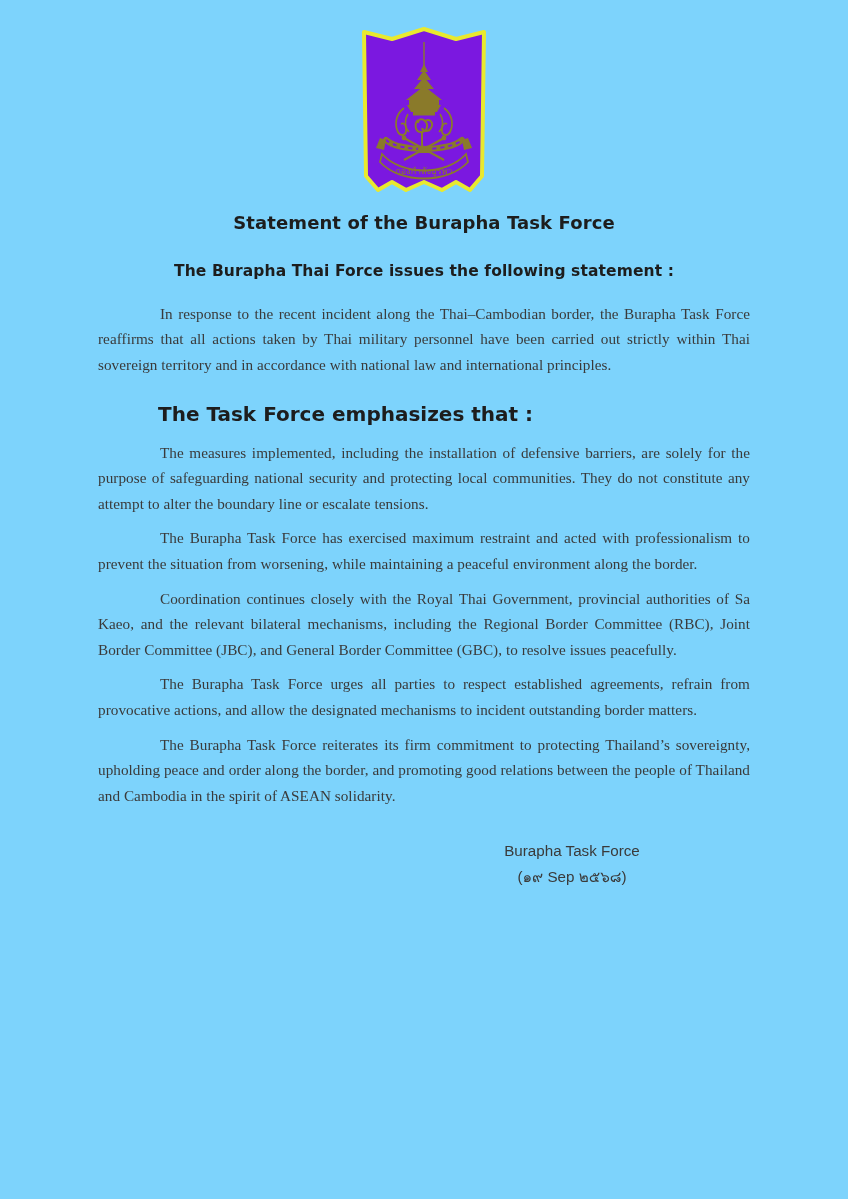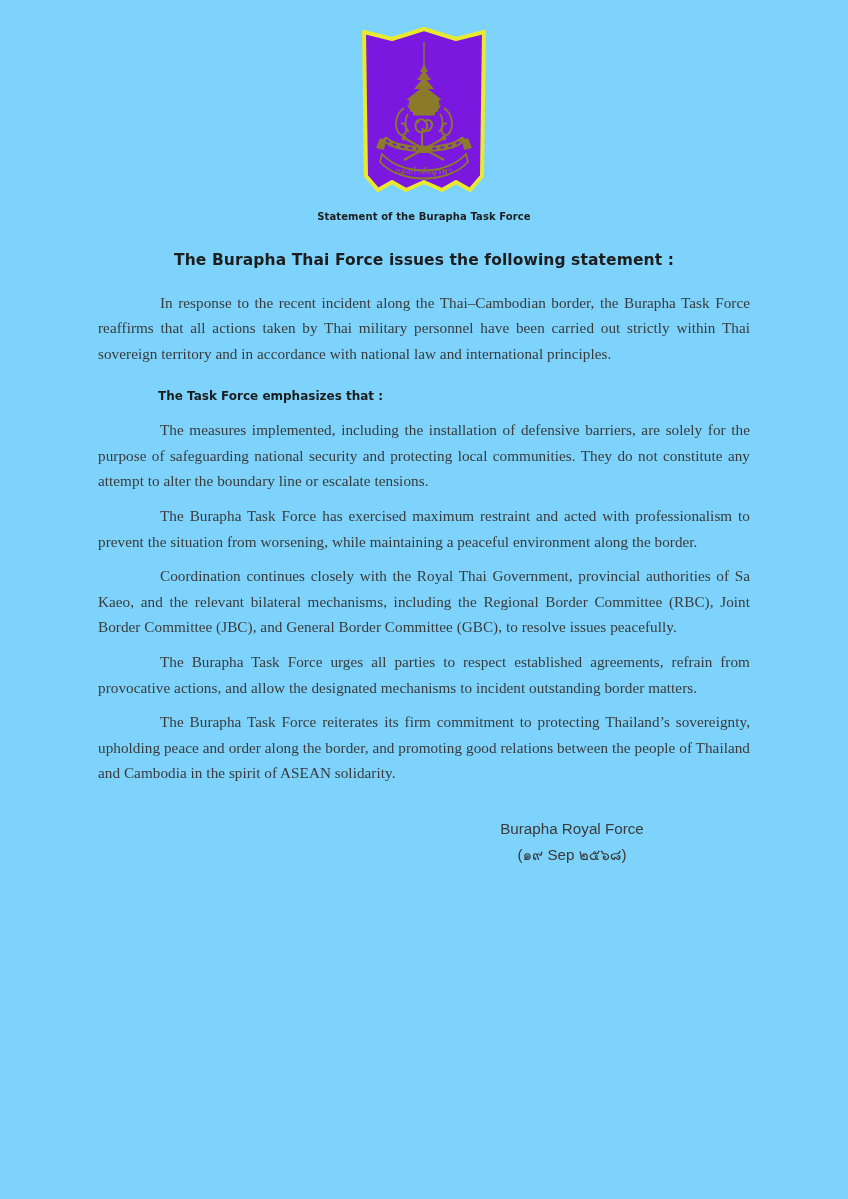--- a/index.html
+++ b/index.html
@@ -37,21 +37,21 @@
     display: block;
   }
 
   
   .title-block {
     text-align: center;
     margin-top: 16px;
   }
   .doc-title {
     font-family: "DejaVu Sans", sans-serif;
-    font-size: 10px;
+    font-size: 18px;
     font-weight: 700;
     color: #1d1d1d;
     letter-spacing: 0.1px;
     line-height: 1.4;
   }
   .doc-subtitle {
     font-family: "DejaVu Sans", sans-serif;
     font-size: 15.5px;
     font-weight: 700;
     color: #1d1d1d;
@@ -75,21 +75,21 @@
     text-align: justify;
     text-justify: inter-word;
     margin: 0 0 9px 0;
     text-indent: 62px;
     letter-spacing: 0.05px;
   }
   p.para:last-child { margin-bottom: 0; }
 
   .section-head {
     font-family: "DejaVu Sans", sans-serif;
-    font-size: 12px;
+    font-size: 20px;
     font-weight: 700;
     color: #1d1d1d;
     margin: 22px 0 12px 0;
     padding-left: 60px;
     line-height: 1.4;
   }
 
   
   .signature {
     margin: 30px auto 0 auto;
@@ -181,18 +181,18 @@
     <p class="para">The measures implemented, including the installation of defensive barriers, are solely for the purpose of safeguarding national security and protecting local communities. They do not constitute any attempt to alter the boundary line or escalate tensions.</p>
     <p class="para">The Burapha Task Force has exercised maximum restraint and acted with professionalism to prevent the situation from worsening, while maintaining a peaceful environment along the border.</p>
     <p class="para">Coordination continues closely with the Royal Thai Government, provincial authorities of Sa Kaeo, and the relevant bilateral mechanisms, including the Regional Border Committee (RBC), Joint Border Committee (JBC), and General Border Committee (GBC), to resolve issues peacefully.</p>
     <p class="para">The Burapha Task Force urges all parties to respect established agreements, refrain from provocative actions, and allow the designated mechanisms to incident outstanding border matters.</p>
     <p class="para">The Burapha Task Force reiterates its firm commitment to protecting Thailand’s sovereignty, upholding peace and order along the border, and promoting good relations between the people of Thailand and Cambodia in the spirit of ASEAN solidarity.</p>
 
   </div>
 
   <div class="signature">
     <div class="sign-inner">
-      <div class="sign-name">Burapha Royal Force</div>
+      <div class="sign-name">Burapha Task Force</div>
       <div class="sign-date">(๑๙ Sep ๒๕๖๘)</div>
     </div>
   </div>
 
 </div>
 
 </body></html>

